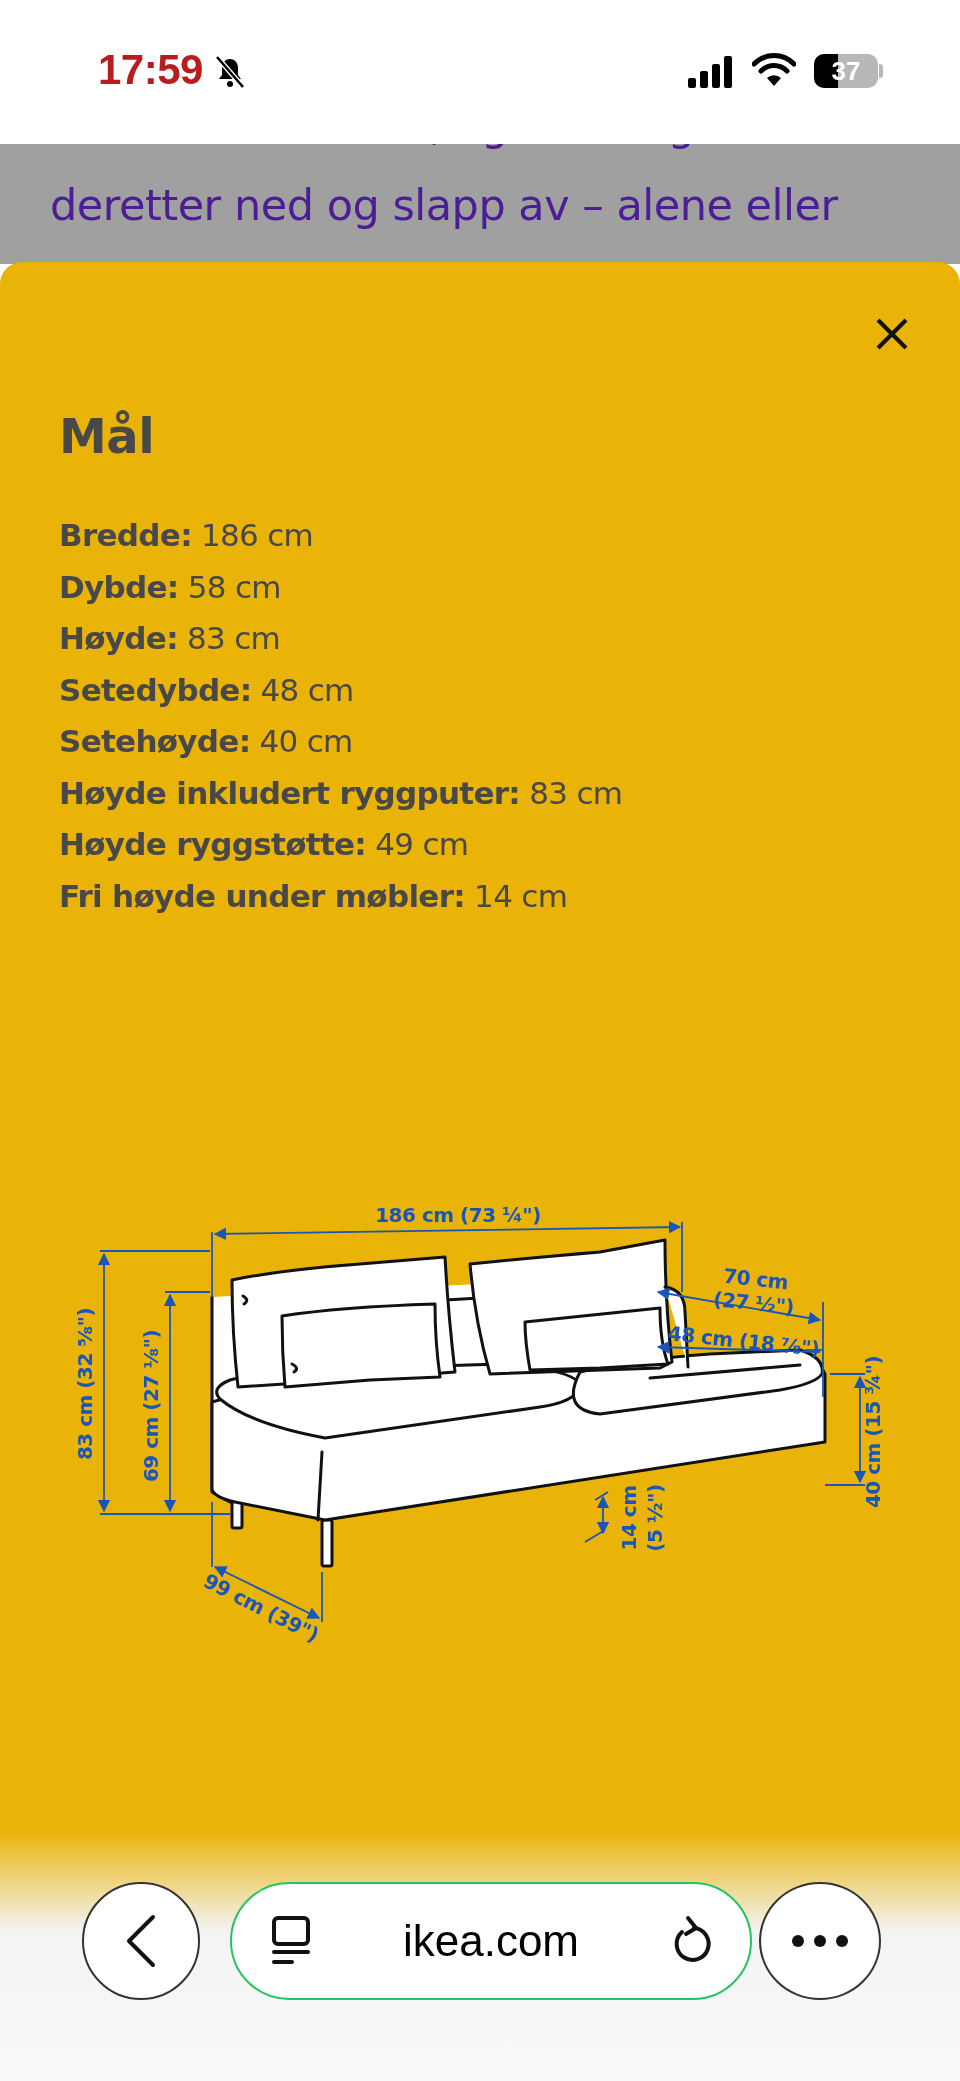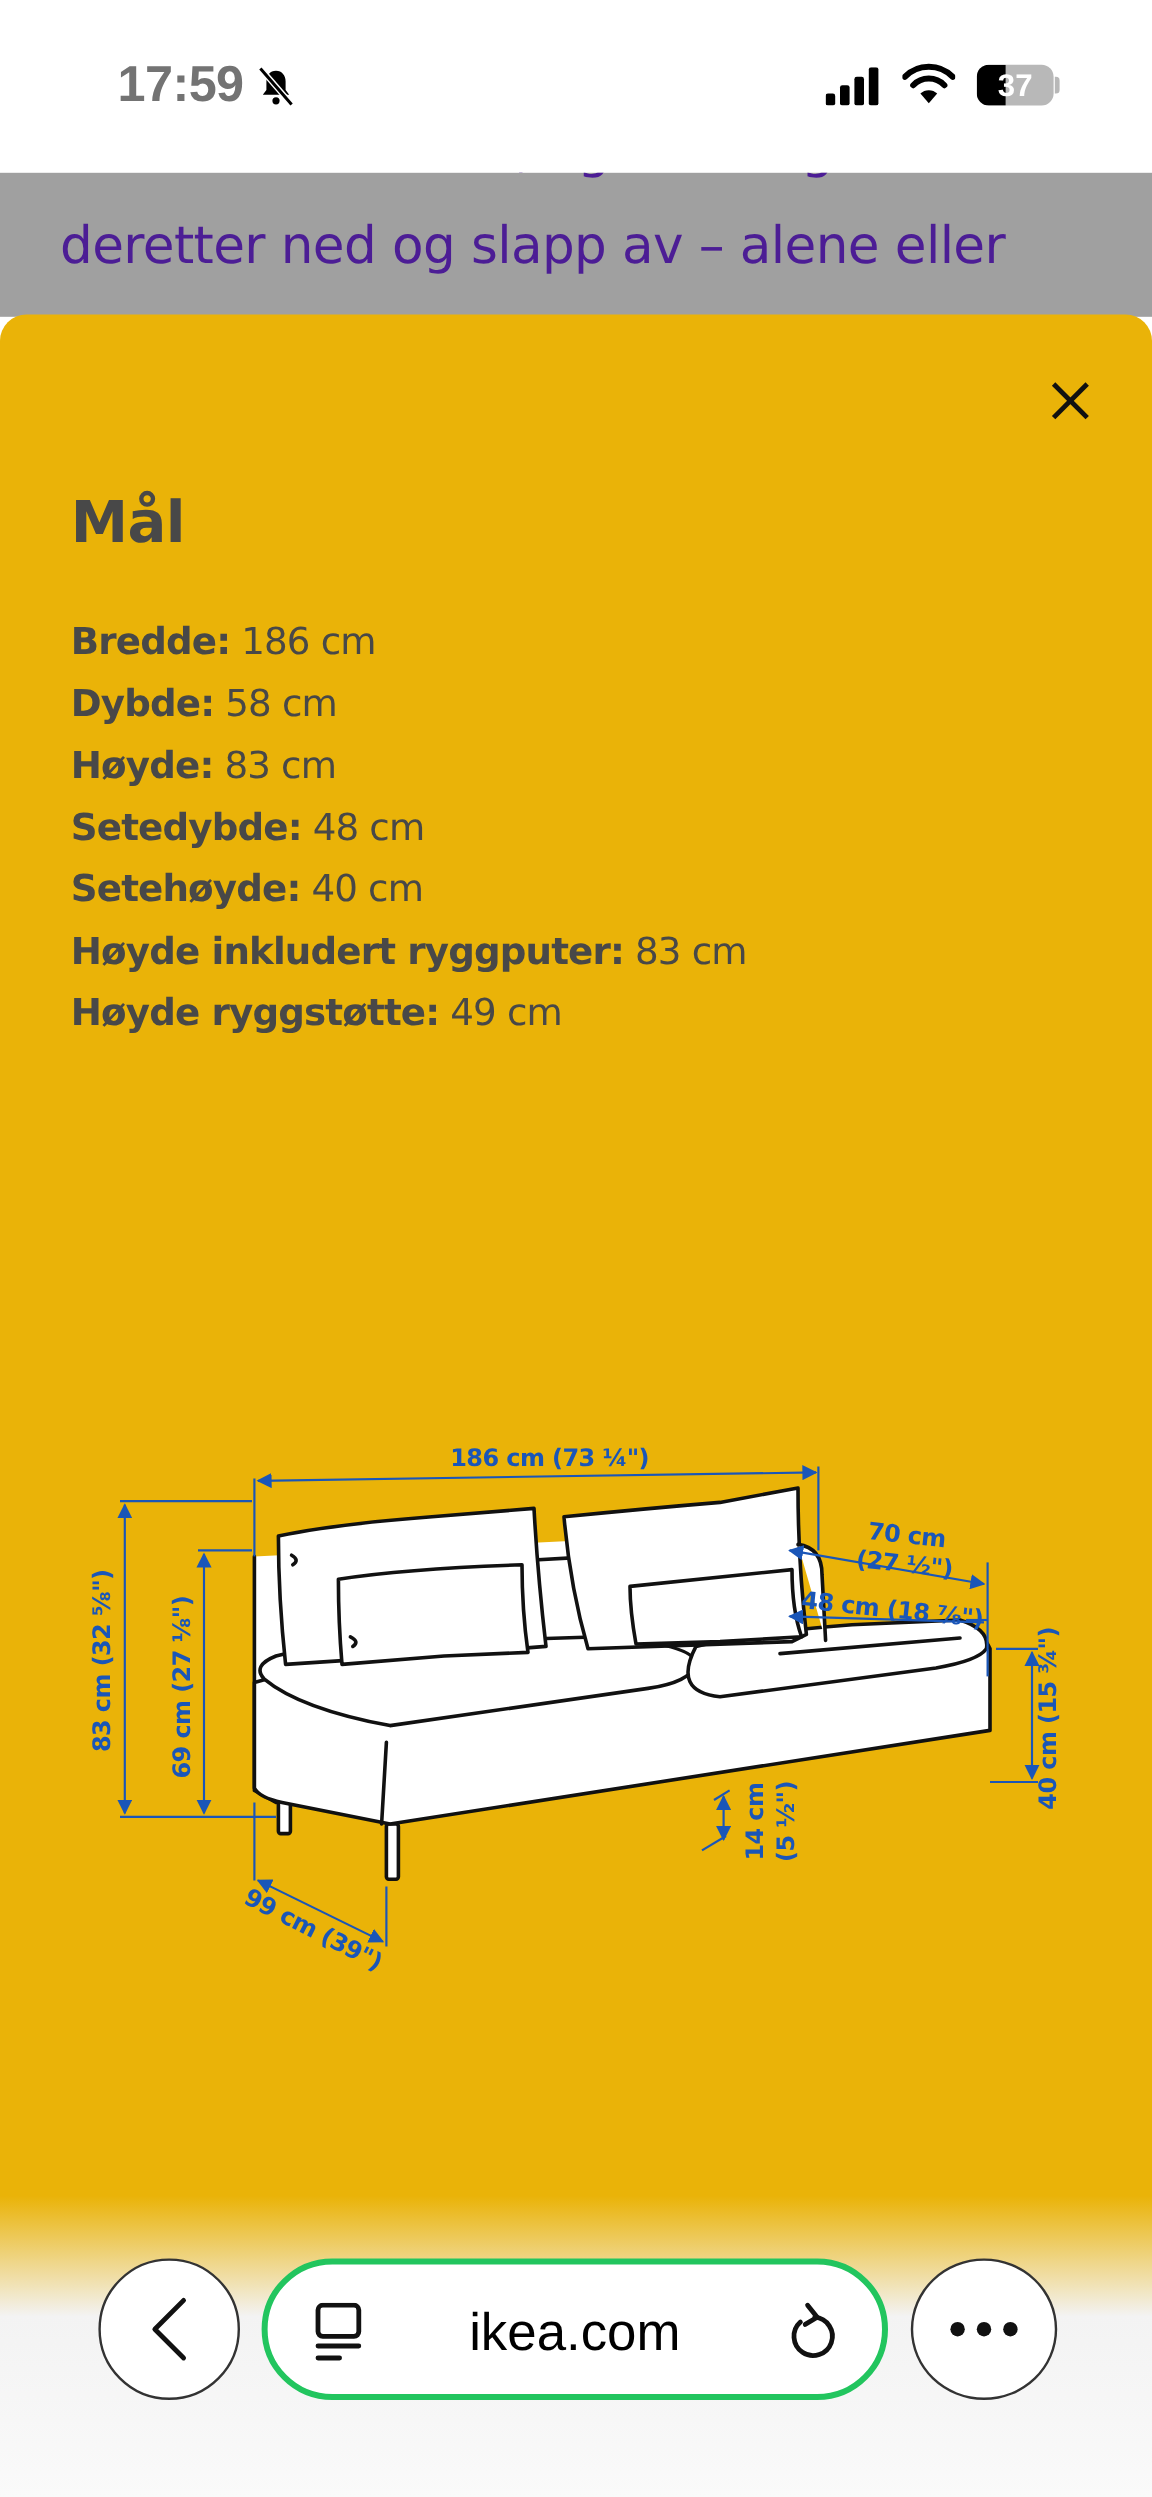--- a/index.html
+++ b/index.html
@@ -1,20 +1,20 @@
 <!DOCTYPE html>
 <html><head>
 <meta charset="utf-8">
 <style>
   * { box-sizing: border-box; margin: 0; padding: 0; }
   html, body { width: 960px; height: 2081px; overflow: hidden; background: #ffffff; }
   body { position: relative; font-family: "DejaVu Sans", "Liberation Sans", sans-serif; color: #111; }
 
   .status-bar { position: absolute; left: 0; top: 0; width: 960px; height: 144px; background: #fff; }
-  .status-time { position: absolute; left: 98px; top: 46px; font-family: "Liberation Sans", sans-serif; font-weight: 700; font-size: 42px; color: #737373; letter-spacing: -0.5px; }
+  .status-time { position: absolute; left: 98px; top: 46px; font-family: "Liberation Sans", sans-serif; font-weight: 700; font-size: 42px; color: #b91c1c; letter-spacing: -0.5px; }
   .bell-icon { position: absolute; left: 212px; top: 54px; width: 36px; height: 36px; }
   .signal-icon { position: absolute; left: 688px; top: 56px; width: 48px; height: 32px; }
   .wifi-icon { position: absolute; left: 752px; top: 52px; width: 44px; height: 36px; }
   .battery { position: absolute; left: 814px; top: 54px; width: 64px; height: 34px; border-radius: 10px; background: #b8b8b8; overflow: hidden; }
   .battery-fill { position: absolute; left: 0; top: 0; width: 24px; height: 34px; background: #000; }
   .battery-text { position: absolute; left: 0; top: 0; width: 64px; height: 34px; line-height: 34px; text-align: center; font-family: "Liberation Sans", sans-serif; font-weight: 700; font-size: 26px; color: #fff; }
   .battery-nub { position: absolute; left: 879px; top: 64px; width: 4px; height: 14px; border-radius: 0 3px 3px 0; background: #b8b8b8; }
 
   .backdrop { position: absolute; left: 0; top: 144px; width: 960px; height: 120px; background: #a0a0a0; overflow: hidden; }
   .backdrop-line { position: absolute; left: 50px; font-family: "DejaVu Sans", sans-serif; font-size: 43px; color: #4c1d95; white-space: nowrap; letter-spacing: -0.5px; }
@@ -28,21 +28,21 @@
   .dims-list { position: absolute; left: 59px; top: 255px; list-style: none; }
   .dims-list li { height: 51.5px; font-family: "DejaVu Sans", sans-serif; font-size: 31px; color: #484848; white-space: nowrap; letter-spacing: -0.7px; }
   .dims-list .lbl { font-weight: 700; }
 
   .diagram { position: absolute; left: 60px; top: 940px; width: 860px; height: 480px; }
   .diagram svg { width: 860px; height: 480px; display: block; }
   .dim-label { font-family: "DejaVu Sans", sans-serif; font-weight: 700; font-size: 20px; fill: #1a56b8; letter-spacing: -0.5px; }
 
   .bottom-fade { position: absolute; left: 0; top: 1830px; width: 960px; height: 251px; background: linear-gradient(to bottom, rgba(245,245,245,0) 0%, #f3f3f3 40%, #fafafa 100%); }
   .nav-back-button { position: absolute; left: 82px; top: 1882px; width: 118px; height: 118px; border: 2px solid #333; border-radius: 50%; background: #fff; display: flex; align-items: center; justify-content: center; cursor: pointer; }
-  .address-bar { position: absolute; left: 218px; top: 1882px; width: 522px; height: 118px; border: 5px solid #22c55e; border-radius: 59px; background: #fff; cursor: pointer; }
+  .address-bar { position: absolute; left: 230px; top: 1882px; width: 522px; height: 118px; border: 2px solid #22c55e; border-radius: 59px; background: #fff; cursor: pointer; }
   .reader-icon { position: absolute; left: 38px; top: 32px; width: 44px; height: 52px; }
   .address-text { position: absolute; left: 0; right: 0; top: 0; height: 114px; line-height: 114px; text-align: center; font-family: "Liberation Sans", sans-serif; font-size: 44px; color: #000; }
   .reload-icon { position: absolute; right: 36px; top: 30px; width: 46px; height: 54px; cursor: pointer; }
   .more-button { position: absolute; left: 759px; top: 1882px; width: 122px; height: 118px; border: 2px solid #333; border-radius: 50%; background: #fff; display: flex; align-items: center; justify-content: center; cursor: pointer; }
 </style>
 </head>
 <body>
 
 <div class="status-bar">
   <span class="status-time">17:59</span>
@@ -86,20 +86,21 @@
   <h1 class="sheet-title">Mål</h1>
 
   <ul class="dims-list">
     <li><span class="lbl">Bredde:</span> <span>186 cm</span></li>
     <li><span class="lbl">Dybde:</span> <span>58 cm</span></li>
     <li><span class="lbl">Høyde:</span> <span>83 cm</span></li>
     <li><span class="lbl">Setedybde:</span> <span>48 cm</span></li>
     <li><span class="lbl">Setehøyde:</span> <span>40 cm</span></li>
     <li><span class="lbl">Høyde inkludert ryggputer:</span> <span>83 cm</span></li>
     <li><span class="lbl">Høyde ryggstøtte:</span> <span>49 cm</span></li>
+    <li><span class="lbl">Fri høyde under møbler:</span> <span>14 cm</span></li>
   </ul>
 
   <div class="diagram">
     <svg viewBox="0 0 860 480">
       <defs>
         <marker id="arr" viewBox="0 0 10 10" refX="9" refY="5" markerWidth="7" markerHeight="7" orient="auto-start-reverse">
           <path d="M0 0 L10 5 L0 10 Z" fill="#1a56b8"></path>
         </marker>
       </defs>
 

